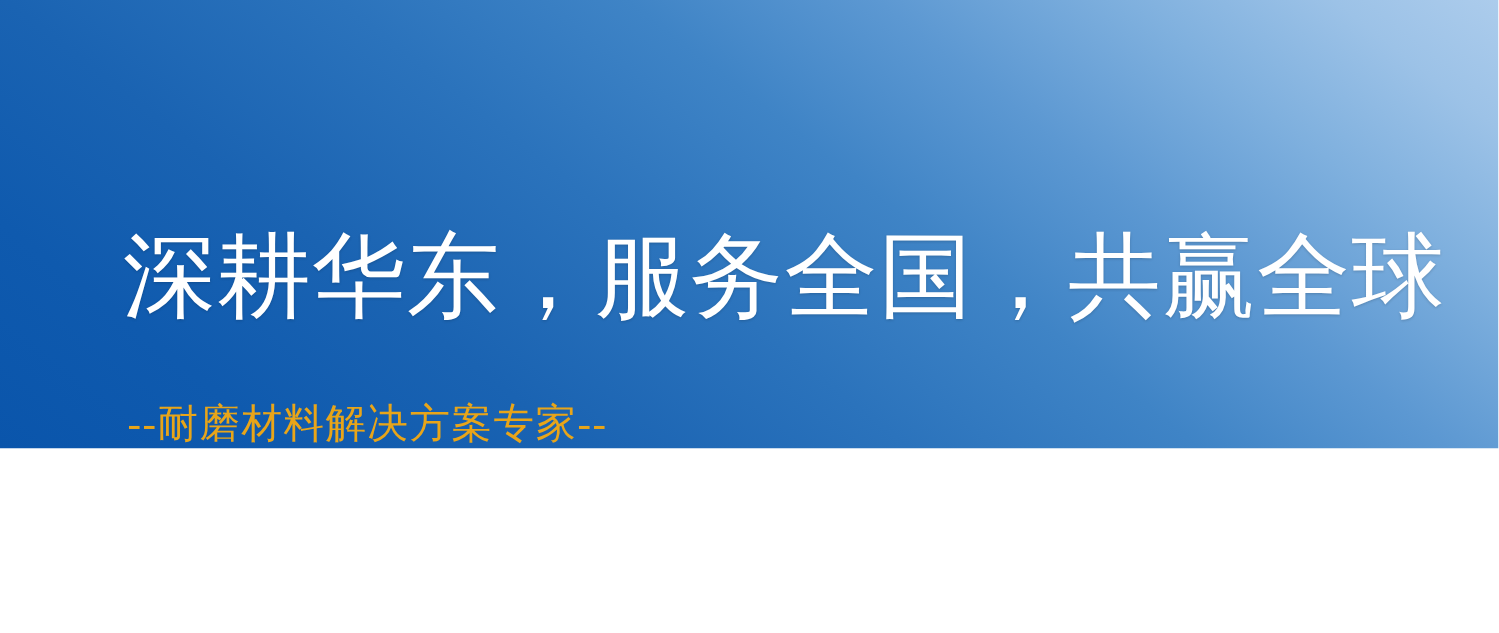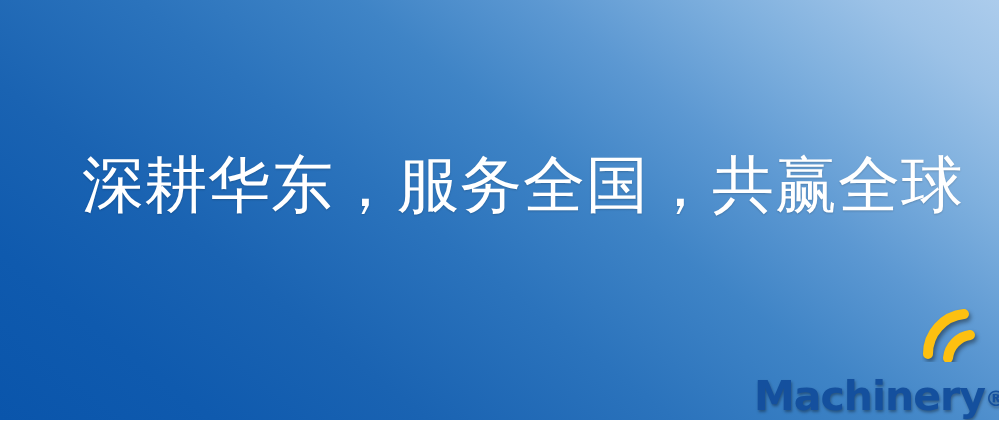--- a/index.html
+++ b/index.html
@@ -3,21 +3,21 @@
 <meta charset="utf-8">
 <style>
   html, body {
     margin: 0;
     padding: 0;
     background: #ffffff;
   }
   #banner {
     position: relative;
     width: 999px;
-    height: 420px;
+    height: 299px;
     overflow: hidden;
     
     background:
       linear-gradient(38deg,
         #0a55ab 0%,
         #0f5aae 14%,
         #1a63b2 28%,
         #2b73bc 44%,
         #3f84c6 58%,
         #5c98d2 70%,
@@ -109,20 +109,21 @@
     letter-spacing: 0;
   }
 </style>
 </head>
 <body>
 
 <div id="banner">
 
   <div id="headline">深耕华东，服务全国，共赢全球</div>
 
+  <div id="subtitle">--耐磨材料解决方案专家--</div>
 
   <div id="logo">
 
 
     <svg id="logo-waves" viewBox="0 0 80 70">
       <g fill="none" stroke="#fdc010" stroke-linecap="round" filter="drop-shadow(2px 3px 2px rgba(0,0,0,0.40))">
         <path d="M6 62 A40 40 0 0 1 42 22" stroke-width="10"></path>
         <path d="M26 66 A26 26 0 0 1 48 43" stroke-width="10"></path>
       </g>
     </svg>

